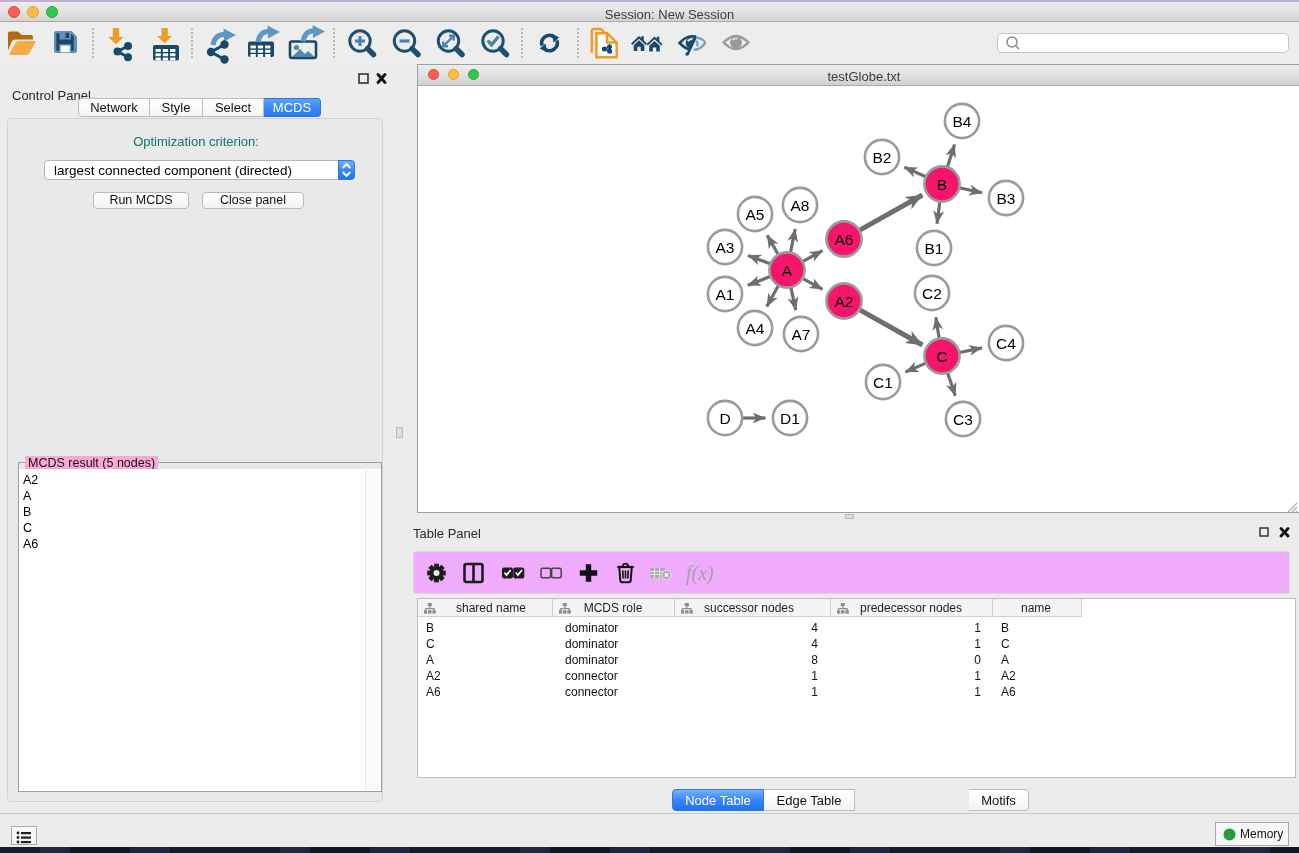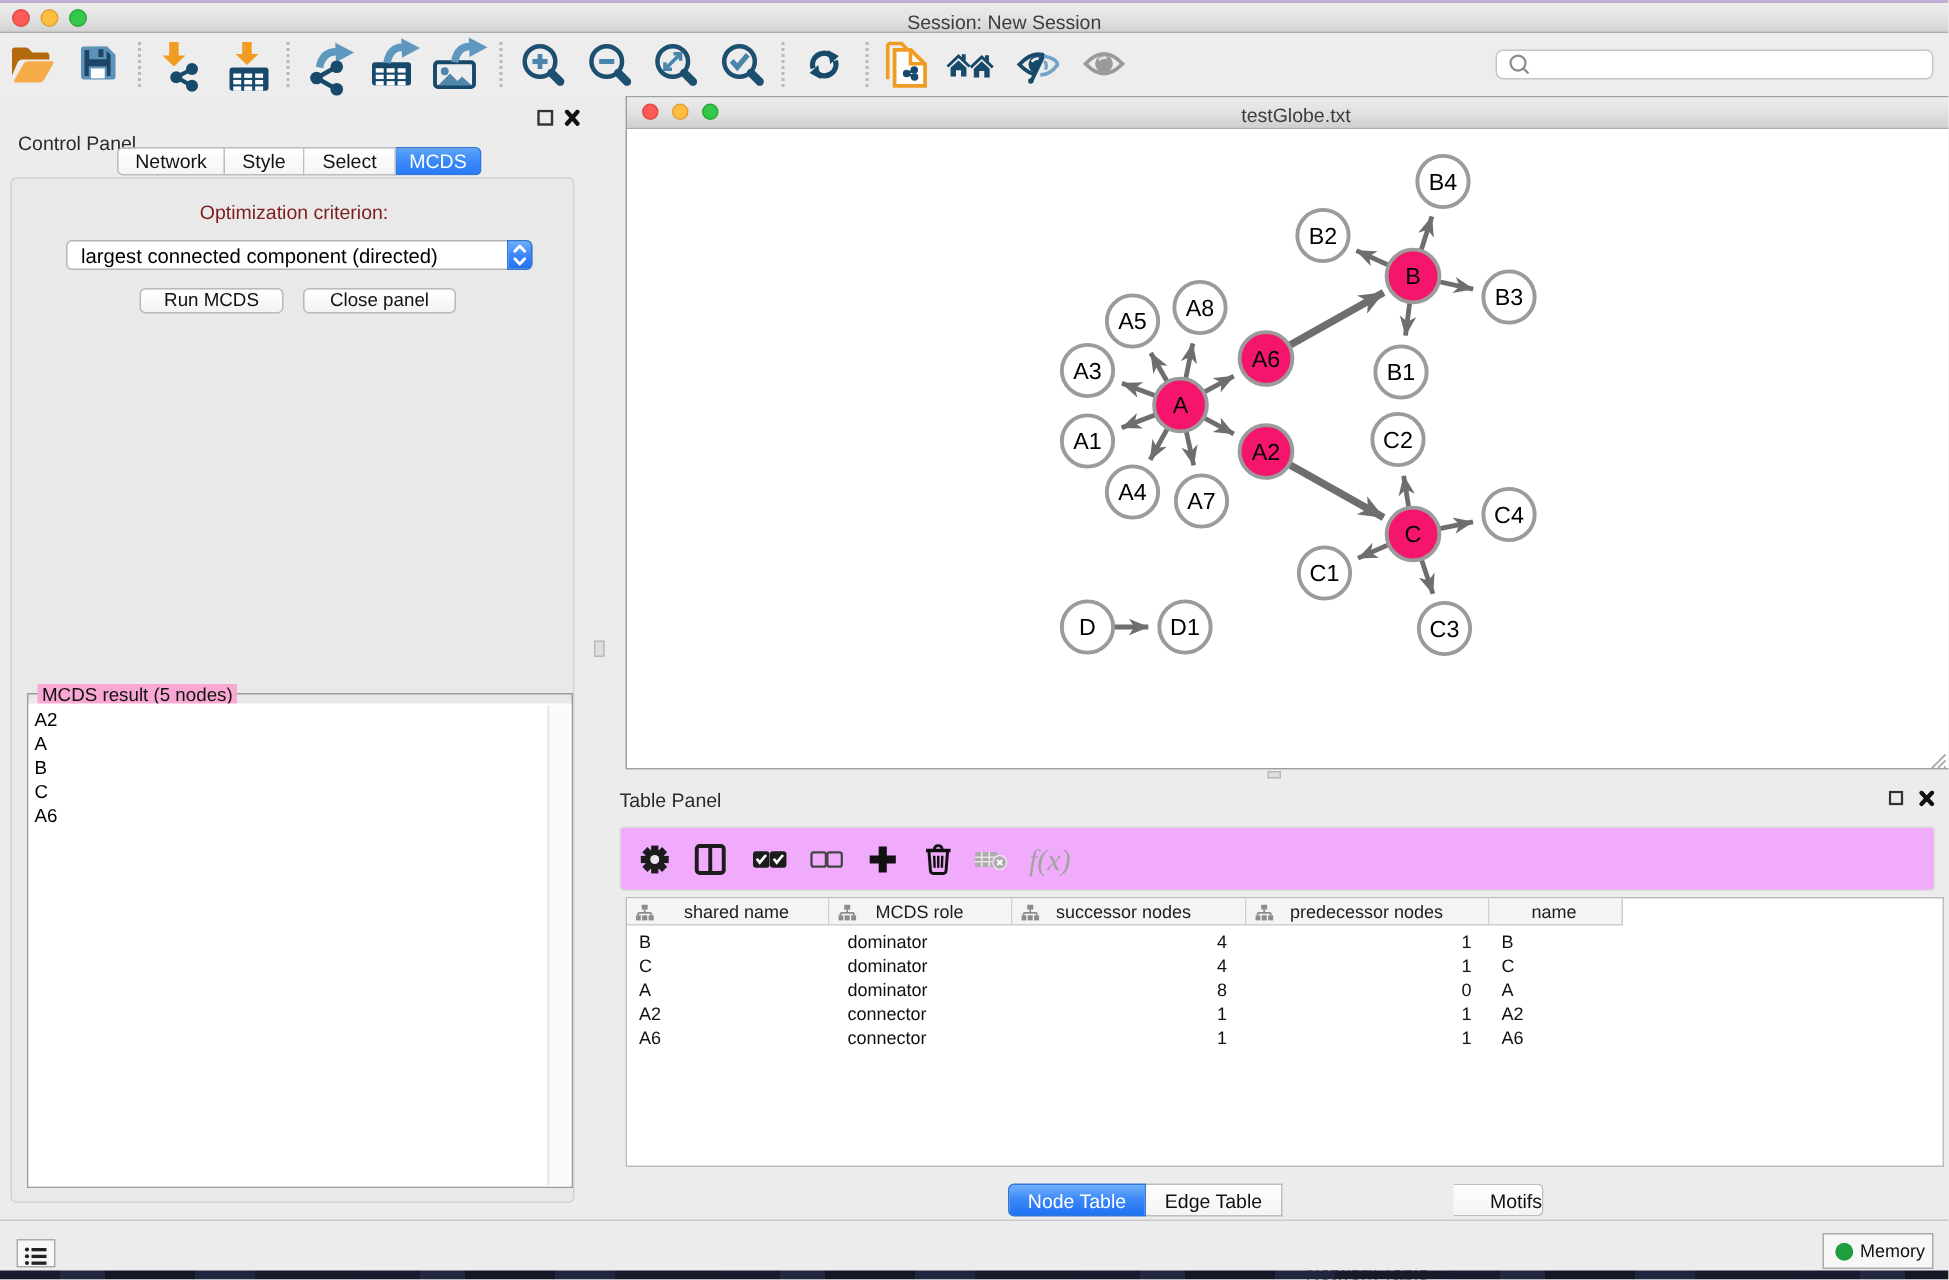--- a/index.html
+++ b/index.html
@@ -28,21 +28,21 @@
     border:1px solid #d2d2d2; border-radius:4px; }
 
   .tabbar { display:flex; height:19px; }
   .tab { border:1px solid #bdbdbd; border-left:none; background:linear-gradient(#ffffff,#f4f4f4);
     color:#111; font-size:13px; text-align:center; line-height:18px; }
   .tab.first { border-left:1px solid #bdbdbd; border-radius:4px 0 0 4px; }
   .tab.last  { border-radius:0 4px 4px 0; }
   .tab.sel { background:linear-gradient(180deg,#5ba4f9 0%,#3787f7 55%,#2a7cf6 100%);
     color:#fff; border-color:#3277d8; }
 
-  #optlabel { left:0; top:15px; width:376px; text-align:center; font-size:13px; color:#7f1d1d; }
+  #optlabel { left:0; top:15px; width:376px; text-align:center; font-size:13px; color:#0f766e; }
   #dropdown { left:36px; top:41px; width:311px; height:20px; background:#fff;
     border:1px solid #b4b4b4; border-radius:4px; }
   #dropdown .txt { position:absolute; left:9px; top:2px; font-size:13.5px; color:#000; }
   #dd-btn { position:absolute; right:-1px; top:-1px; width:17px; height:20px; border-radius:0 4px 4px 0;
     background:linear-gradient(180deg,#6fb0fb 0%,#3c87f8 50%,#2173f5 100%); border:1px solid #3277d8; }
 
   .btn { position:absolute; height:17px; background:linear-gradient(#ffffff,#f3f3f3);
     border:1px solid #b9b9b9; border-radius:4px; font-size:12.5px; color:#111;
     text-align:center; line-height:15px; }
 
@@ -518,21 +518,21 @@
       <div class="td" style="left:583px;top:69px;">A2</div>
       <div class="td" style="left:8px;top:85px;">A6</div>
       <div class="td" style="left:147px;top:85px;">connector</div>
       <div class="td" style="left:340px;top:85px;width:60px;text-align:right;">1</div>
       <div class="td" style="left:503px;top:85px;width:60px;text-align:right;">1</div>
       <div class="td" style="left:583px;top:85px;">A6</div>
     </div>
     <div class="btab" style="left:269px; width:92px; border-left:1px solid #bdbdbd; border-radius:4px 0 0 4px; background:linear-gradient(180deg,#71b1fb 0%,#3a86f8 50%,#1f72f4 100%); color:#fff; border-color:#3277d8;">Node Table</div>
     <div class="btab" style="left:361px; width:91px;">Edge Table</div>
     <div class="btab" style="left:452px; width:114px;margin-top:48px;">Network Table</div>
-    <div class="btab" style="left:566px; width:60px; border-radius:0 4px 4px 0;text-align:right;">Motifs</div>
+    <div class="btab" style="left:566px; width:60px; border-radius:0 4px 4px 0;">Motifs</div>
   </div>
 
   <div class="abs" style="left:396px; top:427px; width:7px; height:11px; background:#dedede; border:1px solid #b9b9b9;"></div>
   <div class="abs" style="left:845px; top:514px; width:9px; height:5px; background:#dedede; border:1px solid #b9b9b9;"></div>
   <svg class="abs" style="left:1286px; top:501px" width="12" height="12">
     <g stroke="#a9a9a9" stroke-width="1.2">
       <line x1="2" y1="11" x2="11" y2="2"></line>
       <line x1="6" y1="11" x2="11" y2="6"></line>
       <line x1="10" y1="11" x2="11" y2="10"></line>
     </g>

